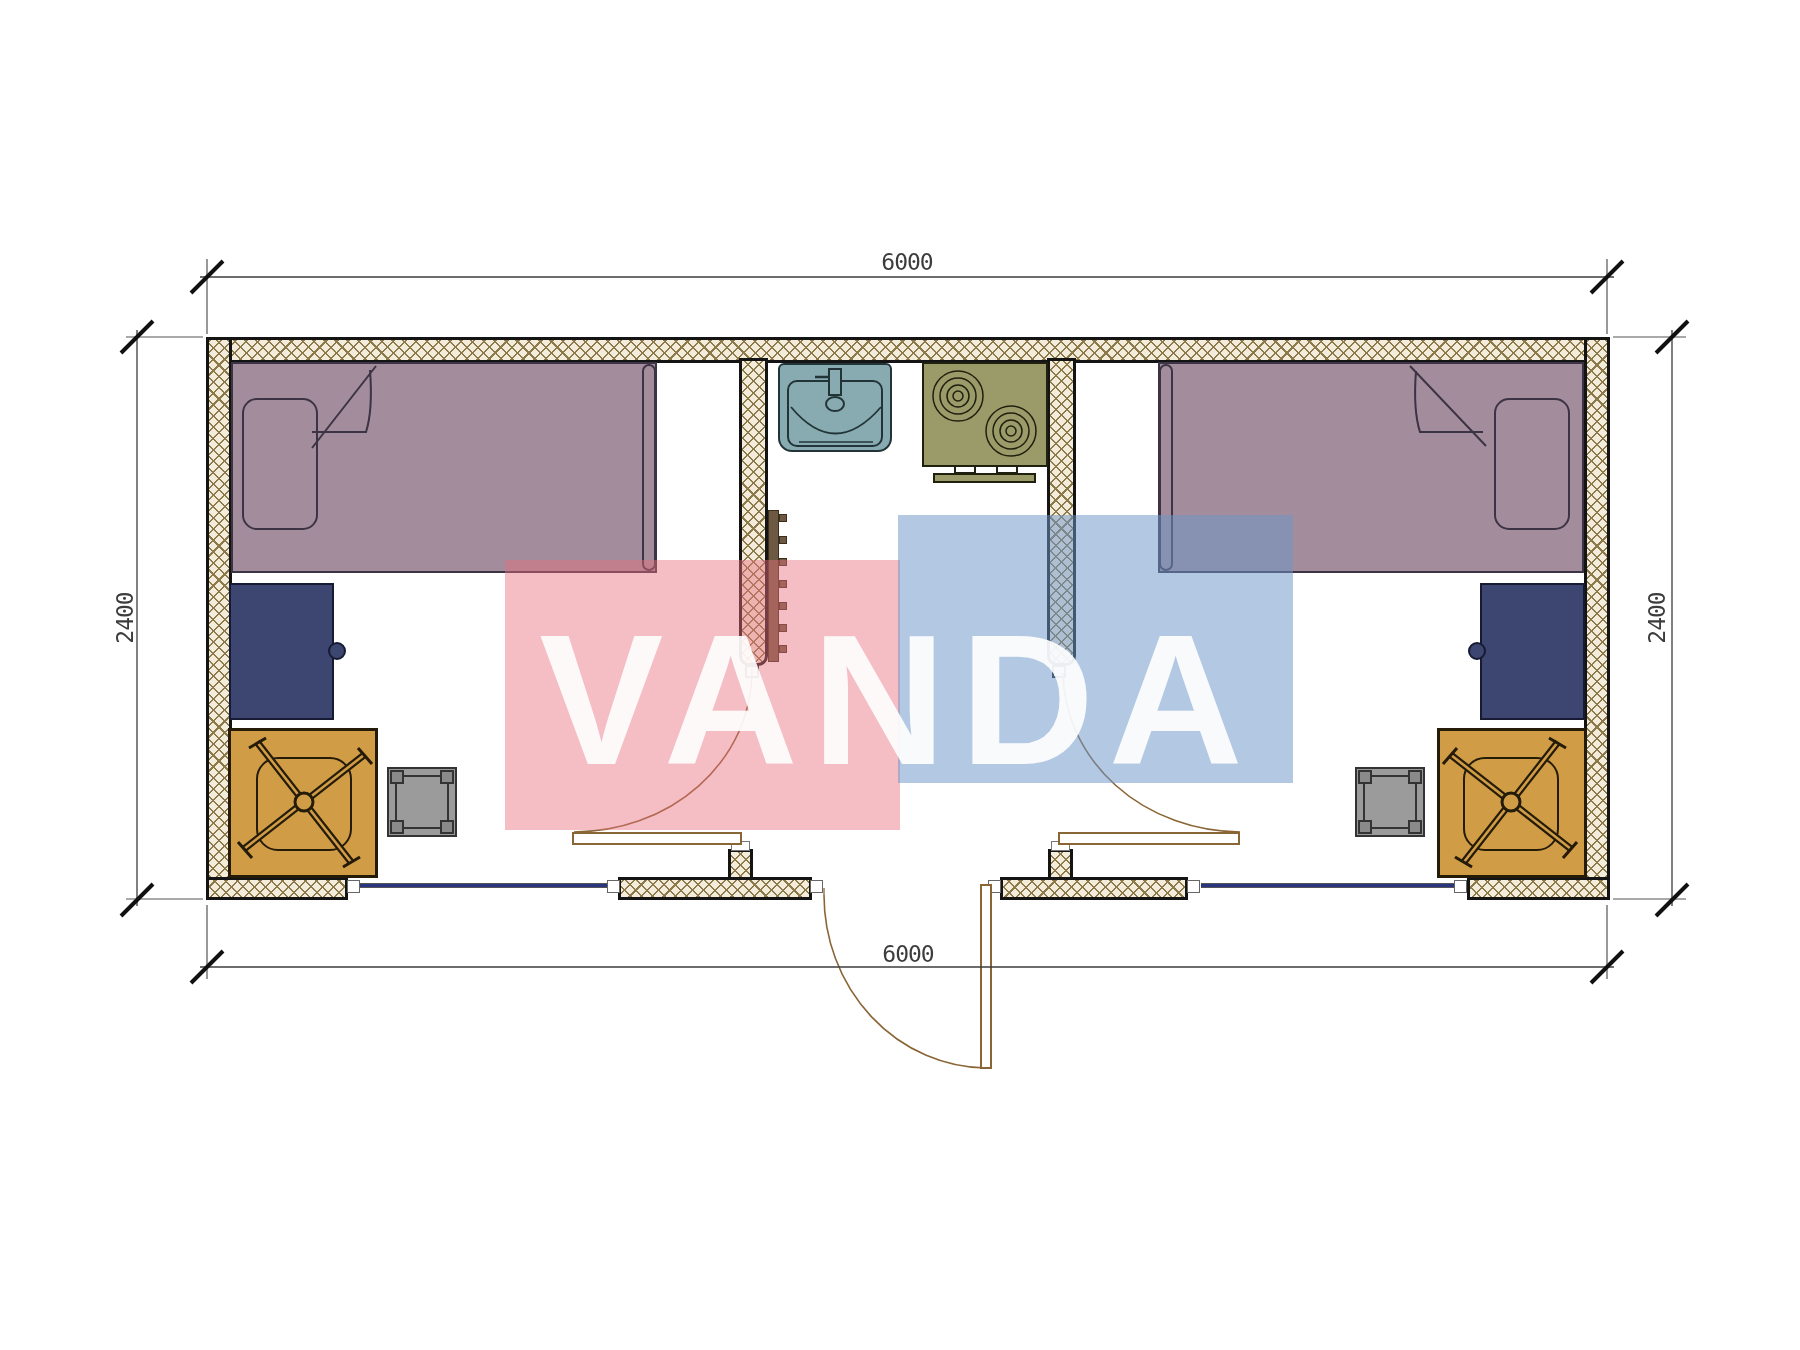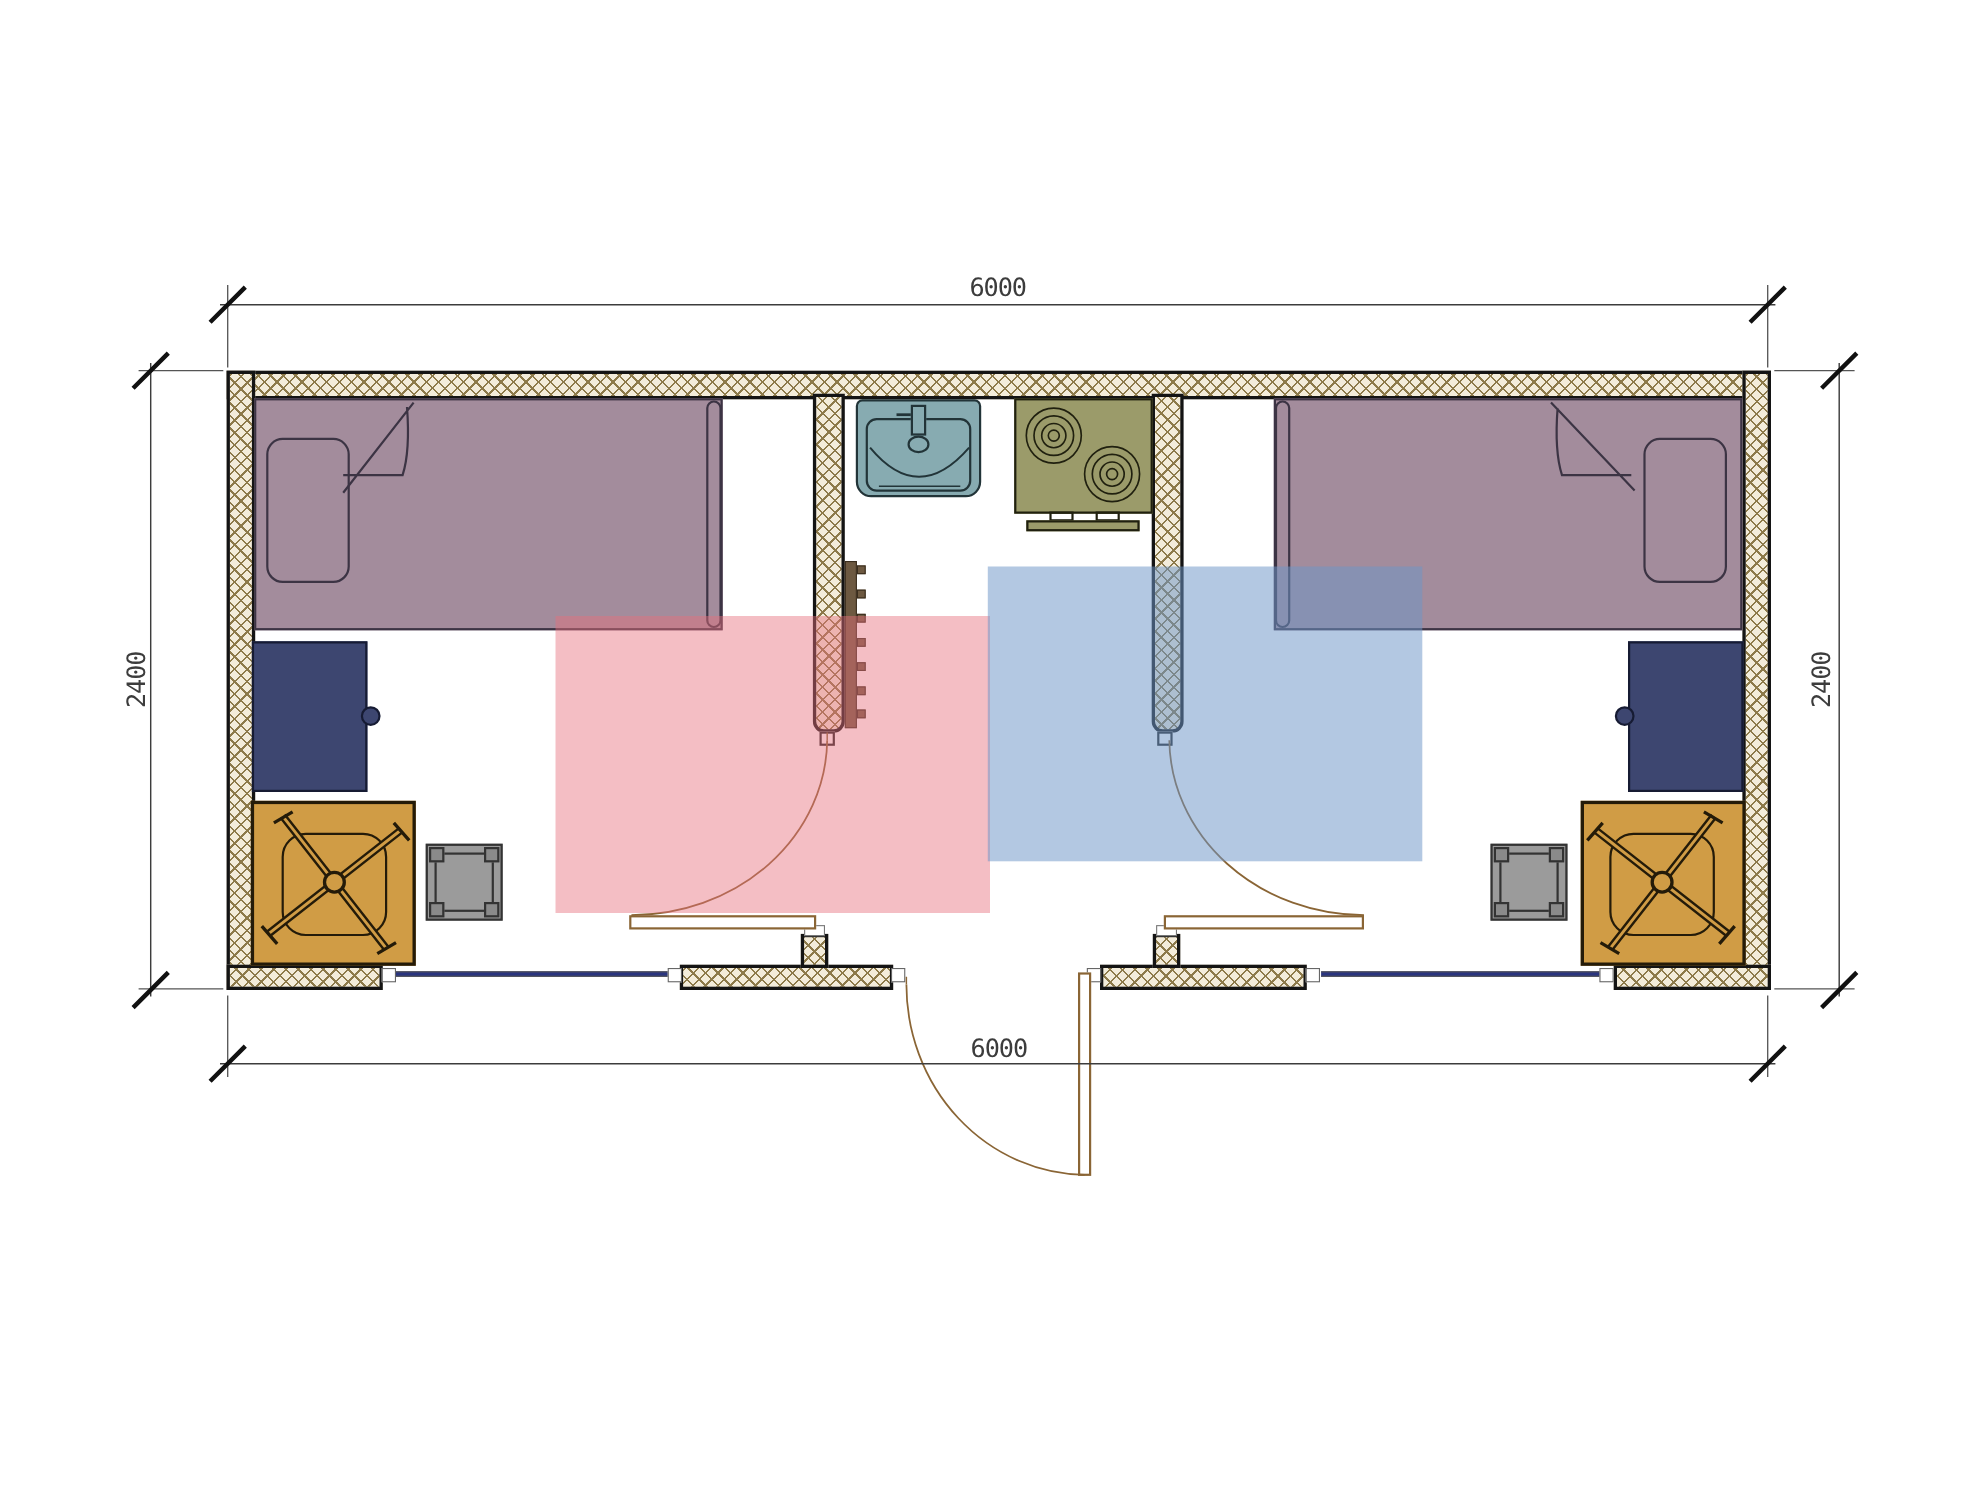--- a/index.html
+++ b/index.html
@@ -200,14 +200,15 @@
     </g>
   </svg>
 
   <div class="abs dimtext" style="left:857px;top:249px;width:100px;">6000</div>
   <div class="abs dimtext" style="left:858px;top:941px;width:100px;">6000</div>
   <div class="abs dimtext rot" style="left:77px;top:603px;width:100px;height:30px;">2400</div>
   <div class="abs dimtext rot" style="left:1609px;top:603px;width:100px;height:30px;">2400</div>
 
   <div class="abs wm-rect" style="left:505px;top:560px;width:395px;height:270px;background:var(--watermark-pink);"></div>
   <div class="abs wm-rect" style="left:898px;top:515px;width:395px;height:268px;background:var(--watermark-blue);"></div>
+  <div class="abs wm-text" style="left:448px;top:604px;width:900px;height:190px;">VANDA</div>
 
 </div>
 
 </body></html>

